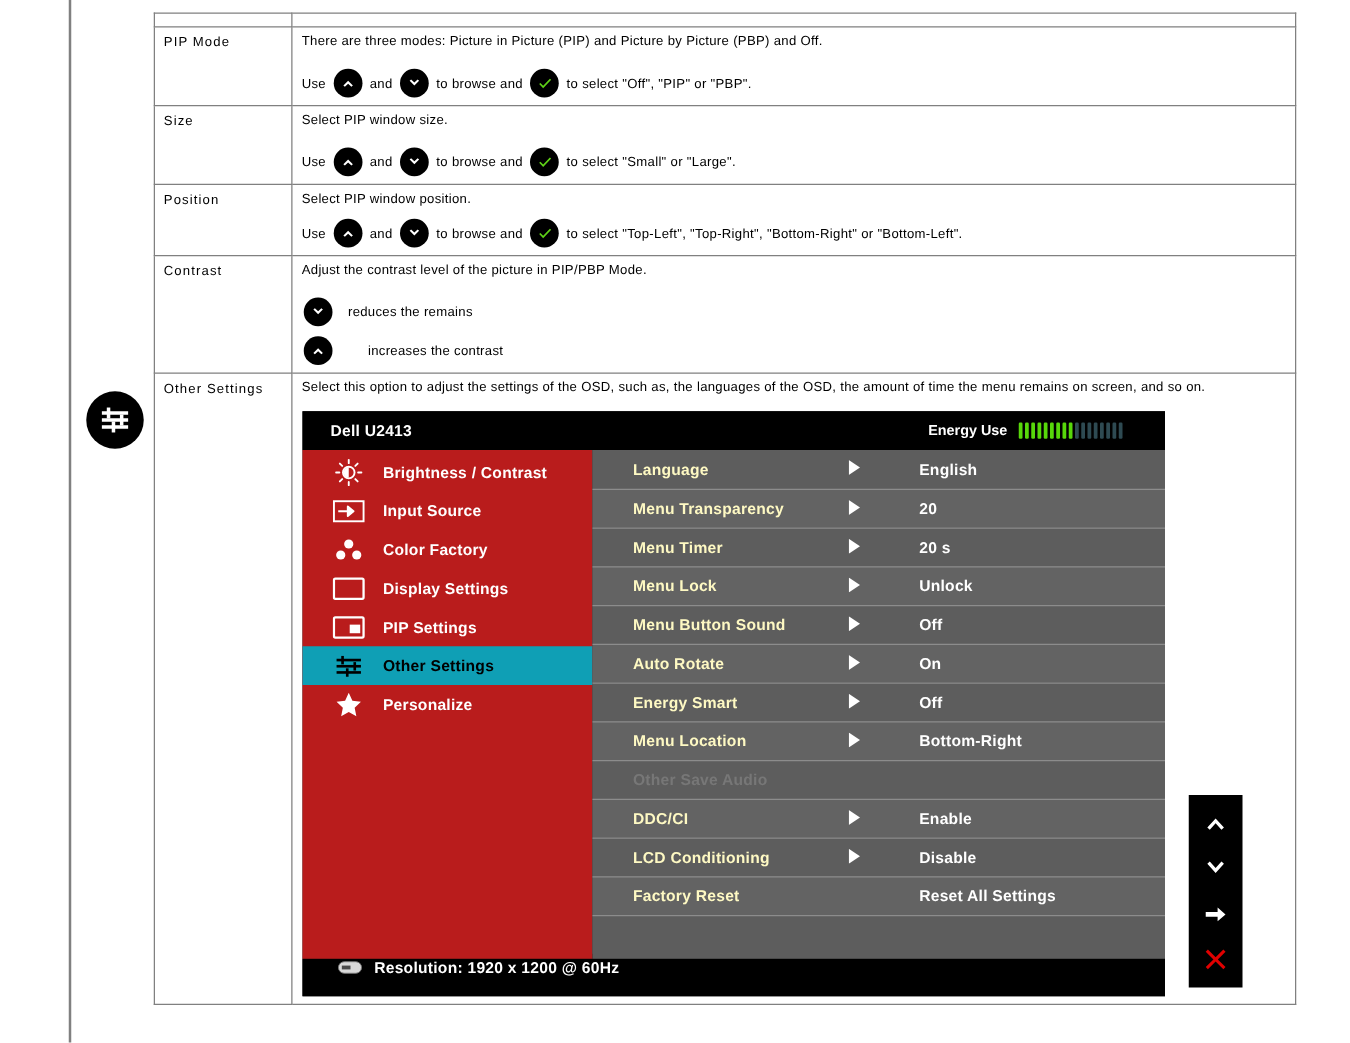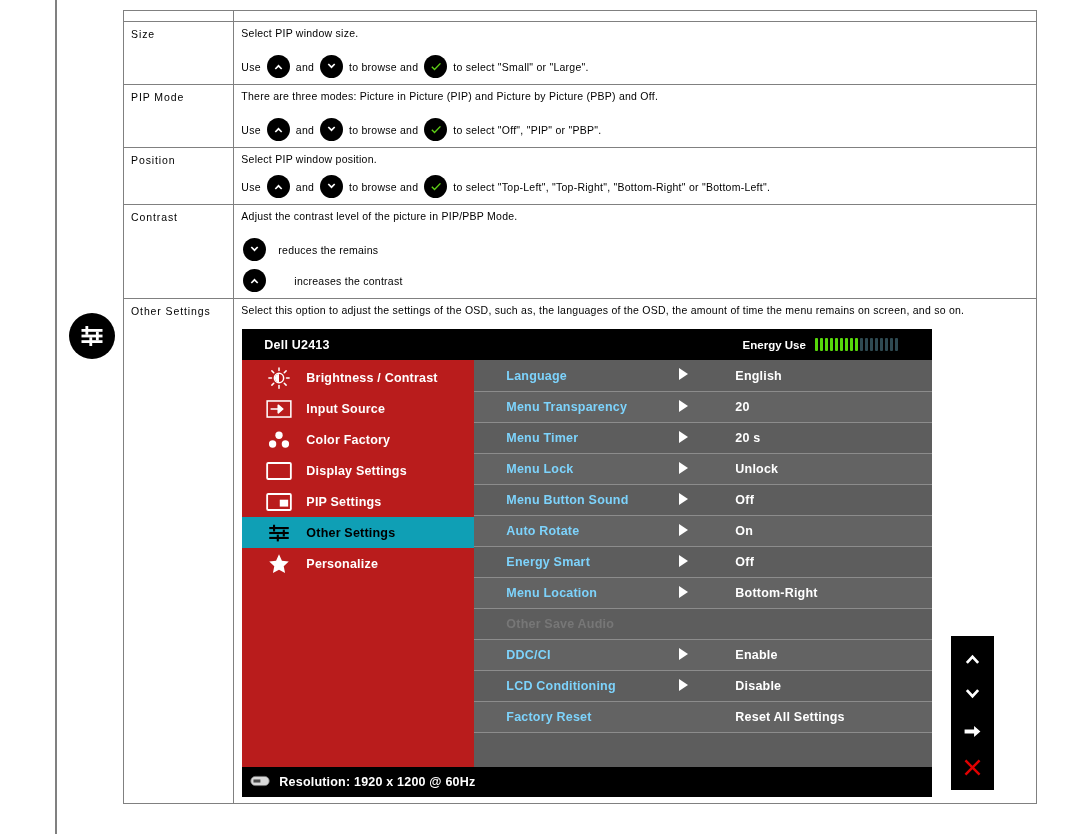--- a/index.html
+++ b/index.html
@@ -186,21 +186,21 @@
     display: flex;
     align-items: center;
     border-top: 1px solid #8c8c8c;
     box-sizing: border-box;
     background: #5d5d5d;
   }
   .opt-row.alt { background: #636363; align-items: center; }
   .opt-row:first-child { border-top: none; }
   .opt-label {
     width: 205px;
-    color: #7dd3fc;
+    color: #fef9c3;
     font-size: 12.5px;
     font-weight: bold;
     padding-left: 32px;
     box-sizing: border-box;
     letter-spacing: 0.2px;
   }
   .opt-arrow {
     width: 36px;
     color: #ffffff;
     font-size: 13px;
@@ -214,22 +214,22 @@
     margin-left: 20px;
   }
   .opt-row.disabled .opt-label { color: #777777; }
   .opt-row.blank { border-top: 1px solid #8c8c8c; }
 
   
   .osd-footer {
     height: 30px;
     background: #000000;
     display: flex;
-    align-items: center;
-    padding-left: 8px;
+    align-items: flex-start;
+    padding-left: 28px;
     gap: 9px;
   }
   .res-text {
     color: #ffffff;
     font-size: 12.5px;
     font-weight: bold;
     letter-spacing: 0.2px;
   }
 
   
@@ -266,20 +266,48 @@
       <col class="col-desc">
     </colgroup>
   <tbody>
 
     <tr class="spacer-row">
       <td></td>
       <td></td>
     </tr>
 
     <tr>
+      <td class="row-name">PIP Mode</td>
+      <td>
+        <div class="desc-text">There are three modes: Picture in Picture (PIP) and Picture by Picture (PBP) and Off.</div>
+        <div class="keyline mt">
+          <span>Use</span>
+          <span class="badge">
+            <svg width="13" height="13" viewBox="0 0 24 24">
+                <path d="M5 15.5 12 8.5 19 15.5 16.8 17.5 12 12.9 7.2 17.5Z" fill="#fff"></path>
+              </svg>
+          </span>
+          <span>and</span>
+          <span class="badge">
+            <svg width="13" height="13" viewBox="0 0 24 24">
+                <path d="M5 8.5 12 15.5 19 8.5 16.8 6.5 12 11.1 7.2 6.5Z" fill="#fff"></path>
+              </svg>
+          </span>
+          <span>to browse and</span>
+          <span class="badge">
+            <svg width="14" height="14" viewBox="0 0 24 24">
+                <path d="M4 12.5 9.5 18 20.5 6.5 18.7 5 9.5 14.6 5.7 10.8Z" fill="#5fd117"></path>
+              </svg>
+          </span>
+          <span>to select "Off", "PIP" or "PBP".</span>
+        </div>
+      </td>
+    </tr>
+
+    <tr>
       <td class="row-name">Size</td>
       <td>
         <div class="desc-text">Select PIP window size.</div>
         <div class="keyline mt">
           <span>Use</span>
           <span class="badge">
             <svg width="13" height="13" viewBox="0 0 24 24">
                 <path d="M5 15.5 12 8.5 19 15.5 16.8 17.5 12 12.9 7.2 17.5Z" fill="#fff"></path>
               </svg>
           </span>
@@ -289,48 +317,20 @@
                 <path d="M5 8.5 12 15.5 19 8.5 16.8 6.5 12 11.1 7.2 6.5Z" fill="#fff"></path>
               </svg>
           </span>
           <span>to browse and</span>
           <span class="badge">
             <svg width="14" height="14" viewBox="0 0 24 24">
                 <path d="M4 12.5 9.5 18 20.5 6.5 18.7 5 9.5 14.6 5.7 10.8Z" fill="#5fd117"></path>
               </svg>
           </span>
           <span>to select "Small" or "Large".</span>
-        </div>
-      </td>
-    </tr>
-
-    <tr>
-      <td class="row-name">PIP Mode</td>
-      <td>
-        <div class="desc-text">There are three modes: Picture in Picture (PIP) and Picture by Picture (PBP) and Off.</div>
-        <div class="keyline mt">
-          <span>Use</span>
-          <span class="badge">
-            <svg width="13" height="13" viewBox="0 0 24 24">
-                <path d="M5 15.5 12 8.5 19 15.5 16.8 17.5 12 12.9 7.2 17.5Z" fill="#fff"></path>
-              </svg>
-          </span>
-          <span>and</span>
-          <span class="badge">
-            <svg width="13" height="13" viewBox="0 0 24 24">
-                <path d="M5 8.5 12 15.5 19 8.5 16.8 6.5 12 11.1 7.2 6.5Z" fill="#fff"></path>
-              </svg>
-          </span>
-          <span>to browse and</span>
-          <span class="badge">
-            <svg width="14" height="14" viewBox="0 0 24 24">
-                <path d="M4 12.5 9.5 18 20.5 6.5 18.7 5 9.5 14.6 5.7 10.8Z" fill="#5fd117"></path>
-              </svg>
-          </span>
-          <span>to select "Off", "PIP" or "PBP".</span>
         </div>
       </td>
     </tr>
 
     <tr>
       <td class="row-name">Position</td>
       <td>
         <div class="desc-text">Select PIP window position.</div>
         <div class="keyline mt-s">
           <span>Use</span>

